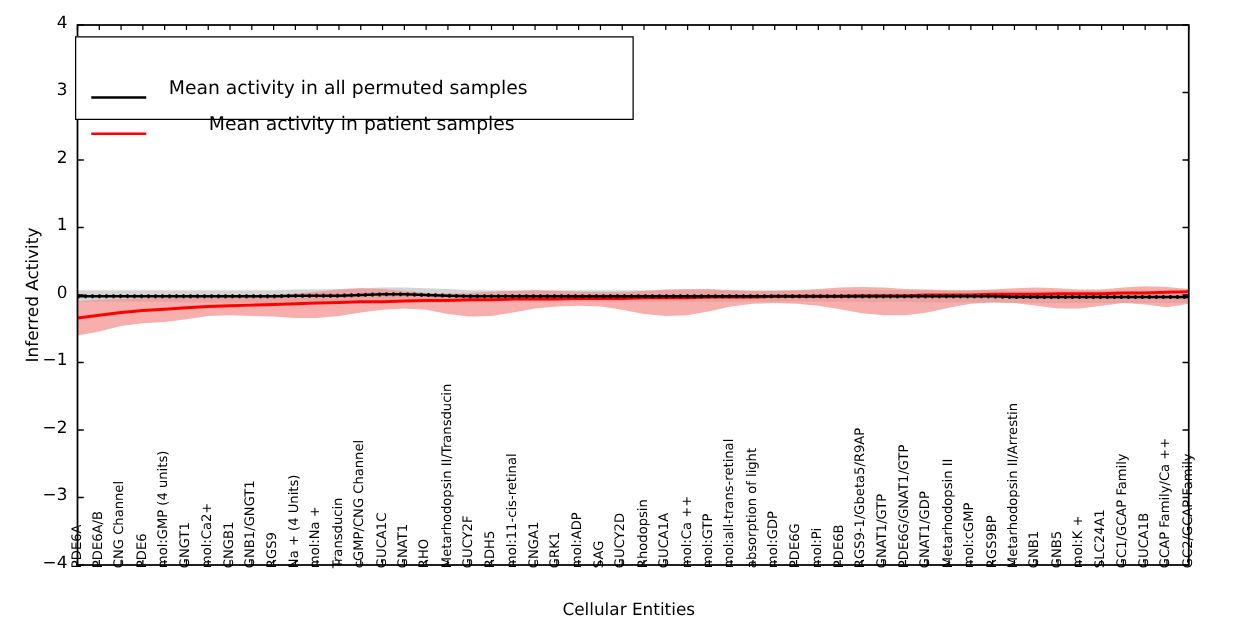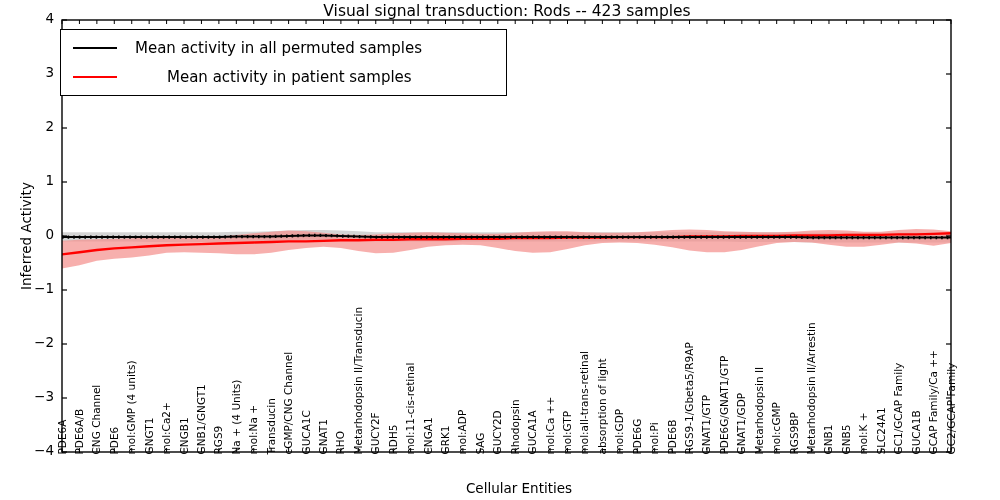--- a/index.html
+++ b/index.html
@@ -37,21 +37,21 @@
     width: 180px;
     text-align: center;
     font-size: 13.5px;
     color: #000;
     transform: rotate(-90deg);
     transform-origin: center center;
     white-space: nowrap;
   }
   #xlabel {
     position: absolute;
-    left: 74px;
+    left: 58px;
     top: 480px;
     width: 890px;
     text-align: center;
     font-size: 13.5px;
     color: #000;
     white-space: nowrap;
   }
   .ytick-label {
     position: absolute;
     right: 0;
@@ -94,42 +94,42 @@
     height: 67px;
     border: 1.3px solid #000;
     background: #ffffff;
     box-sizing: border-box;
   }
   .legend-row {
     position: absolute;
     left: 0;
     height: 30px;
     display: flex;
-    align-items: center;
+    align-items: flex-end;
+    margin-top: 16px;
   }
   .legend-row.r0 { top: 3px; }
   .legend-row.r1 { top: 32px; gap: 32px; }
   .legend-swatch {
     width: 44px;
     height: 2px;
     margin-left: 12px;
     margin-right: 18px;
   }
   .legend-text {
     font-size: 15px;
     color: #000;
     white-space: nowrap;
   }
 </style>
 </head>
 <body>
 
 <div id="figure">
 
-  <div id="chart-title">Visual signal transduction: Rods -- 423 samples</div>
 
   <div id="ylabel">Inferred Activity</div>
   <div id="xlabel">Cellular Entities</div>
 
   <div id="ytick-labels">
       <div class="ytick-label" style="top: 444px;">−4</div>
       <div class="ytick-label" style="top: 390px;">−3</div>
       <div class="ytick-label" style="top: 336px;">−2</div>
       <div class="ytick-label" style="top: 282px;">−1</div>
       <div class="ytick-label" style="top: 228px;">0</div>

